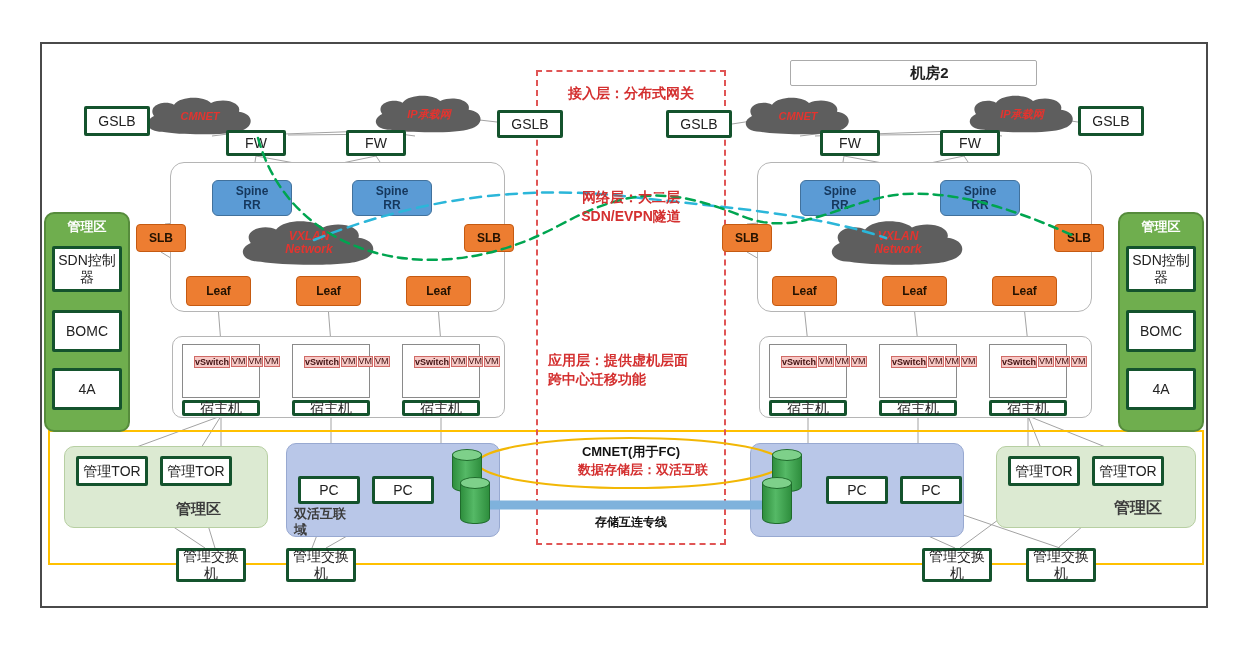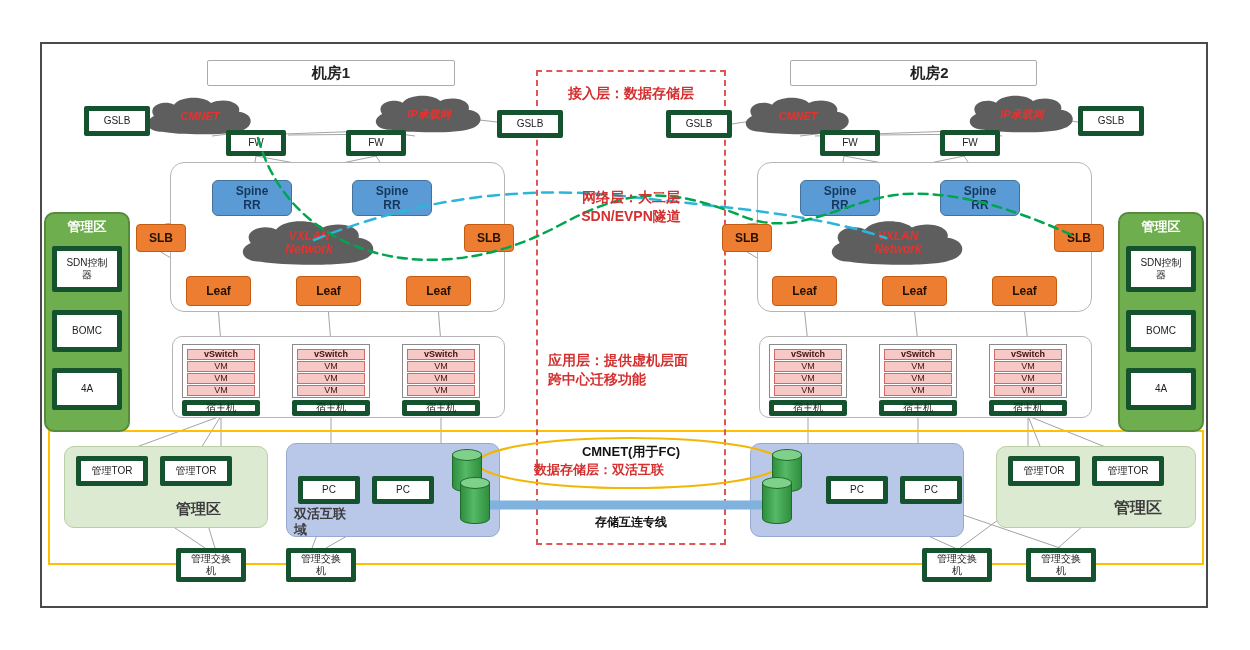--- a/index.html
+++ b/index.html
@@ -4,36 +4,36 @@
 <style>
   html,body{margin:0;padding:0;background:#fff;}
   .stage{position:relative;width:1250px;height:650px;background:#fff;font-family:"Liberation Sans","DejaVu Sans",sans-serif;overflow:hidden;}
   .abs{position:absolute;box-sizing:border-box;}
   .frame{border:2px solid #4a4a4a;background:#fff;z-index:0;}
   svg.layer{position:absolute;left:0;top:0;z-index:1;pointer-events:none;}
   svg.overlay{z-index:6;}
   .wire{stroke:#a3a3a3;stroke-width:1;}
   .guide-box{border:2px dashed #e05555;z-index:2;background:transparent;}
   .yellow-ring{border:2px solid #FFC000;z-index:2;background:transparent;}
-  .box{position:absolute;box-sizing:border-box;background:#fff;border:5px solid #14532d;display:flex;align-items:center;justify-content:center;text-align:center;font-size:10px;color:#222;border-radius:2px;z-index:4;white-space:pre-line;line-height:1.2;}
+  .box{position:absolute;box-sizing:border-box;background:#fff;border:3px solid #14532d;display:flex;align-items:center;justify-content:center;text-align:center;font-size:14px;color:#222;border-radius:2px;z-index:4;white-space:pre-line;line-height:1.2;}
   .title{font-size:15px;font-weight:600;border:1px solid #ababab;}
   .blue{background:#5B9BD5;border:1px solid #41719C;border-radius:6px;color:#15375c;font-weight:700;font-size:12px;}
   .orange{background:#ED7D31;border:1px solid #C55A11;border-radius:4px;color:#231200;font-weight:700;font-size:12px;}
   .pod{background:#fff;border:1px solid #b5b5b5;border-radius:14px;z-index:3;}
   .hostc{background:#fff;border:1px solid #b5b5b5;border-radius:10px;z-index:3;}
   .zone-green{position:absolute;box-sizing:border-box;background:#6FAE4E;border:2px solid #568B3C;border-radius:10px;z-index:3;}
   .zone-green .zhead{position:absolute;left:0;right:0;top:4px;text-align:center;color:#fff;font-weight:700;font-size:13px;}
   .zone-lightgreen{position:absolute;box-sizing:border-box;background:#DCEAD2;border:1px solid #b7cfa2;border-radius:10px;z-index:3;}
   .zone-blue{position:absolute;box-sizing:border-box;background:#B9C7E8;border:1px solid #98a9d1;border-radius:10px;z-index:3;}
   .zone-label{position:absolute;color:#3c3c3c;font-weight:600;font-size:15px;z-index:5;white-space:pre-line;}
   .cloud{position:absolute;z-index:4;}
   .cloud svg{position:absolute;inset:0;width:100%;height:100%;}
   .cloud .ctext{position:absolute;inset:0;display:flex;align-items:center;justify-content:center;color:#e3342f;font-style:italic;font-weight:700;font-size:11px;text-align:center;white-space:pre-line;line-height:1.1;}
   .cloud .big{font-size:12px;}
-  .stack{position:absolute;box-sizing:border-box;background:#fff;border:1px solid #8a8a8a;padding:4px;display:flex;flex-direction:column;gap:1px;z-index:4;}
+  .stack{position:absolute;box-sizing:border-box;background:#fff;border:1px solid #8a8a8a;padding:11px;display:flex;flex-direction:row;gap:1px;z-index:4;}
   .srow{background:#F6C9C6;border:1px solid #D06A66;font-size:9px;text-align:center;color:#401010;box-sizing:border-box;height:11px;line-height:9px;display:flex;align-items:center;justify-content:center;}
   .srow.head{height:12px;font-weight:700;}
   .ann{position:absolute;z-index:8;font-weight:700;color:#D43030;font-size:14px;text-align:center;white-space:pre-line;line-height:1.35;}
   .ann.dark{color:#111;}
   .gateway{position:absolute;z-index:7;}
   .gateway .glabel{position:absolute;inset:0;display:flex;align-items:center;justify-content:center;color:#f2f6fc;font-weight:700;font-size:13px;letter-spacing:4px;}
   .cyl{position:absolute;z-index:7;background:linear-gradient(90deg,#2f8f3e,#55b966 45%,#2f8f3e);border:1px solid #1f6b2c;border-radius:13px/6px;}
   .cyl .cyl-top{position:absolute;left:-1px;right:-1px;top:-2px;height:10px;background:#7ed08a;border:1px solid #1f6b2c;border-radius:50%;}
 </style>
 </head>
@@ -114,21 +114,20 @@
       <line class="wire" x1="1028" y1="416" x2="1044" y2="456"></line>
     <line class="wire" x1="1044" y1="486" x2="960" y2="548"></line>
       <line class="wire" x1="1128" y1="486" x2="1058" y2="548"></line>
     <line class="wire" x1="857" y1="504" x2="955" y2="548"></line>
       <line class="wire" x1="931" y1="504" x2="1060" y2="548"></line>
   </svg>
 
   <div class="abs yellow-ring" style="left:48px;top:430px;width:1156px;height:135px;"></div>
   <div class="abs guide-box" style="left:536px;top:70px;width:190px;height:475px;"></div>
 
-  <div class="box title" style="left:207px;top:60px;width:248px;height:26px;">机房1</div>
   <div class="box title" style="left:790px;top:60px;width:247px;height:26px;padding-left:32px;">机房2</div>
 
   <div class="abs pod" style="left:170px;top:162px;width:335px;height:150px;"></div>
   <div class="abs pod" style="left:757px;top:162px;width:335px;height:150px;"></div>
 
   <div class="abs hostc" style="left:172px;top:336px;width:333px;height:82px;"></div>
   <div class="abs hostc" style="left:759px;top:336px;width:333px;height:82px;"></div>
 
   <div class="cloud" style="left:140px;top:95px;width:120px;height:42px;">
     <svg viewBox="0 0 120 48" preserveAspectRatio="none">
@@ -302,22 +301,22 @@
 机</div>
 
   <svg class="layer overlay" width="1250" height="650">
     <line x1="486" y1="505" x2="772" y2="505" stroke="#7FB2DC" stroke-width="9" stroke-linecap="round"></line>
     <ellipse cx="630" cy="463" rx="152" ry="25" fill="none" stroke="#F2B705" stroke-width="2"></ellipse>
     <path d="M 314 240 C 430 193 540 186 632 197 C 730 208 815 214 886 238" fill="none" stroke="#2BB6D9" stroke-width="2.5" stroke-dasharray="11 7" stroke-linecap="round"></path>
     <path d="M 258 138 C 290 255 430 295 558 226 C 625 190 665 185 742 216 C 800 240 845 198 905 194 C 965 191 1025 214 1074 236" fill="none" stroke="#00A550" stroke-width="2.5" stroke-dasharray="9 6" stroke-linecap="round"></path>
   </svg>
 
 
-  <div class="ann" style="left:538px;top:84px;width:186px;">接入层：数据存储层</div>
+  <div class="ann" style="left:538px;top:84px;width:186px;">接入层：分布式网关</div>
   <div class="ann" style="left:548px;top:351px;width:172px;text-align:left;">应用层：提供虚机层面
 跨中心迁移功能</div>
   <div class="ann" style="left:553px;top:188px;width:156px;">网络层：大二层
 SDN/EVPN隧道</div>
   <div class="ann dark" style="left:540px;top:443px;width:182px;font-size:13px;">CMNET(用于FC)</div>
-  <div class="ann" style="left:508px;top:461px;width:182px;font-size:13px;">数据存储层：双活互联</div>
+  <div class="ann" style="left:552px;top:461px;width:182px;font-size:13px;">数据存储层：双活互联</div>
   <div class="ann dark" style="left:556px;top:514px;width:150px;font-size:12px;font-weight:600;">存储互连专线</div>
 
 </div>
 
 </body></html>

